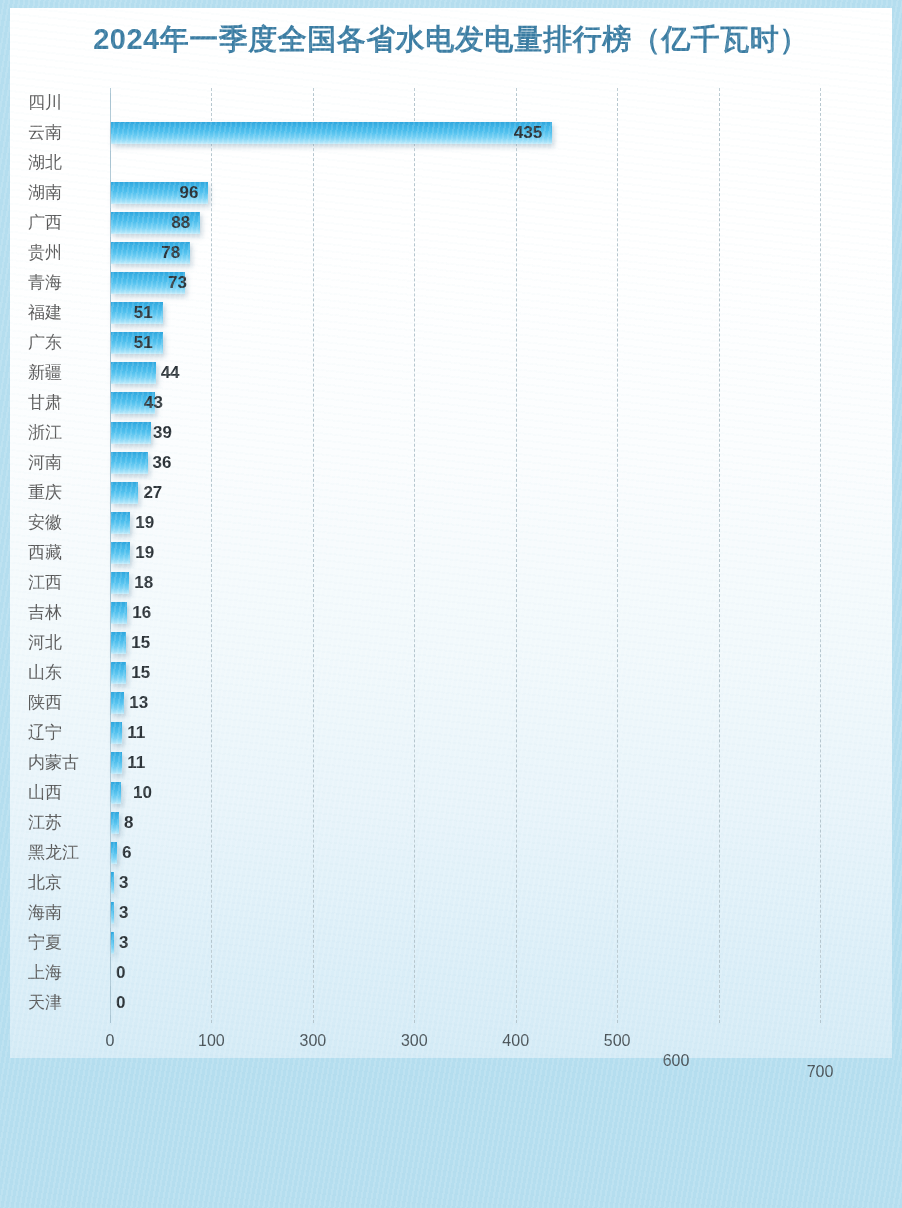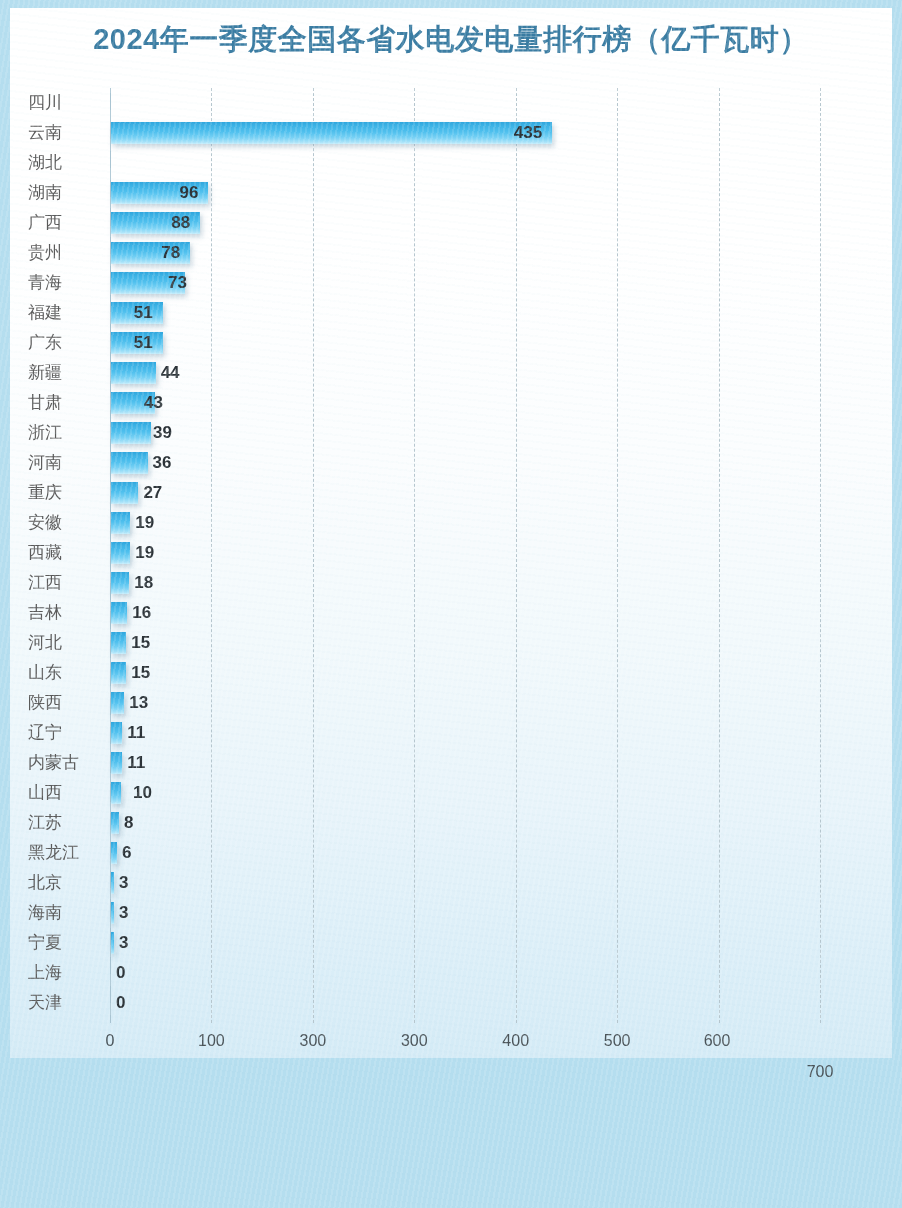--- a/index.html
+++ b/index.html
@@ -382,18 +382,18 @@
         </div>
       </div>
     </div>
   <div id="ticks">
       <div class="tick" style="left: 110px;">0</div>
       <div class="tick" style="left: 211.429px;">100</div>
       <div class="tick" style="left: 312.857px;">300</div>
       <div class="tick" style="left: 414.286px;">300</div>
       <div class="tick" style="left: 515.714px;">400</div>
       <div class="tick" style="left: 617.143px;">500</div>
-      <div class="tick" style="left: 717px;">600</div>
+      <div class="tick" style="left: 676px; margin-top: 20px;">600</div>
       <div class="tick" style="left: 820px; margin-top: 31px;">700</div>
     </div>
 
   <div id="texture"></div>
 </div>
 
 </body></html>

